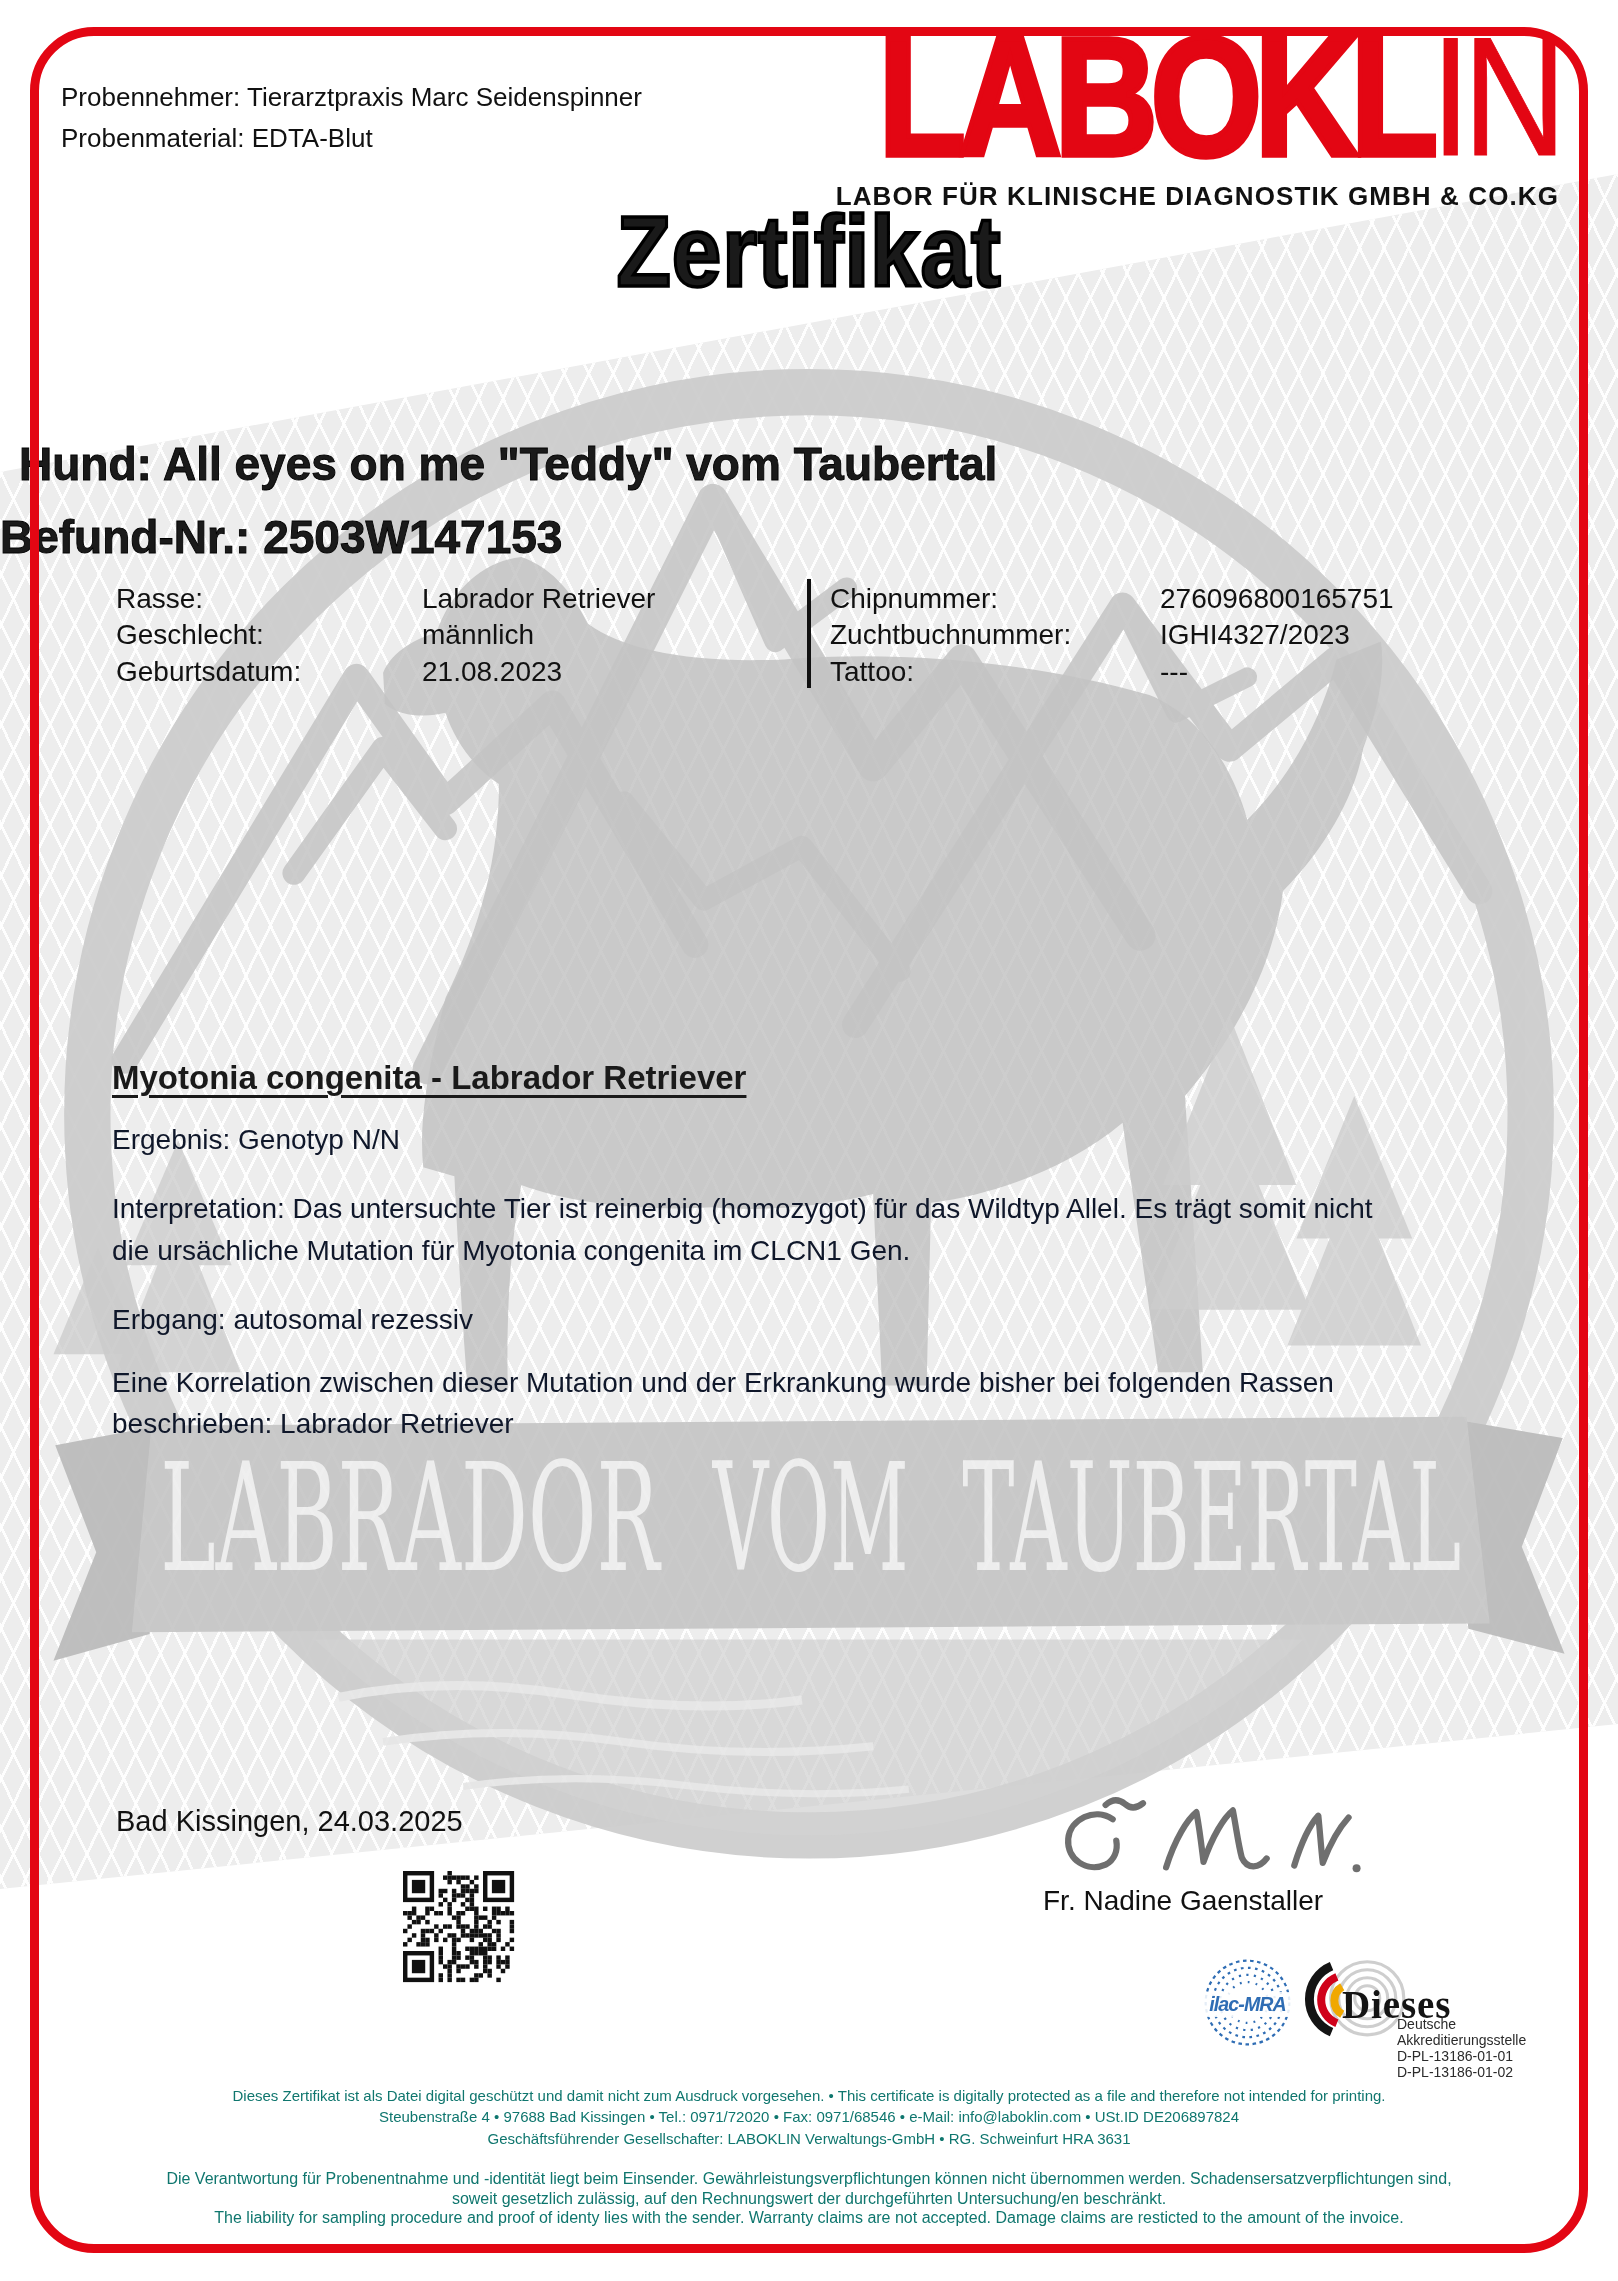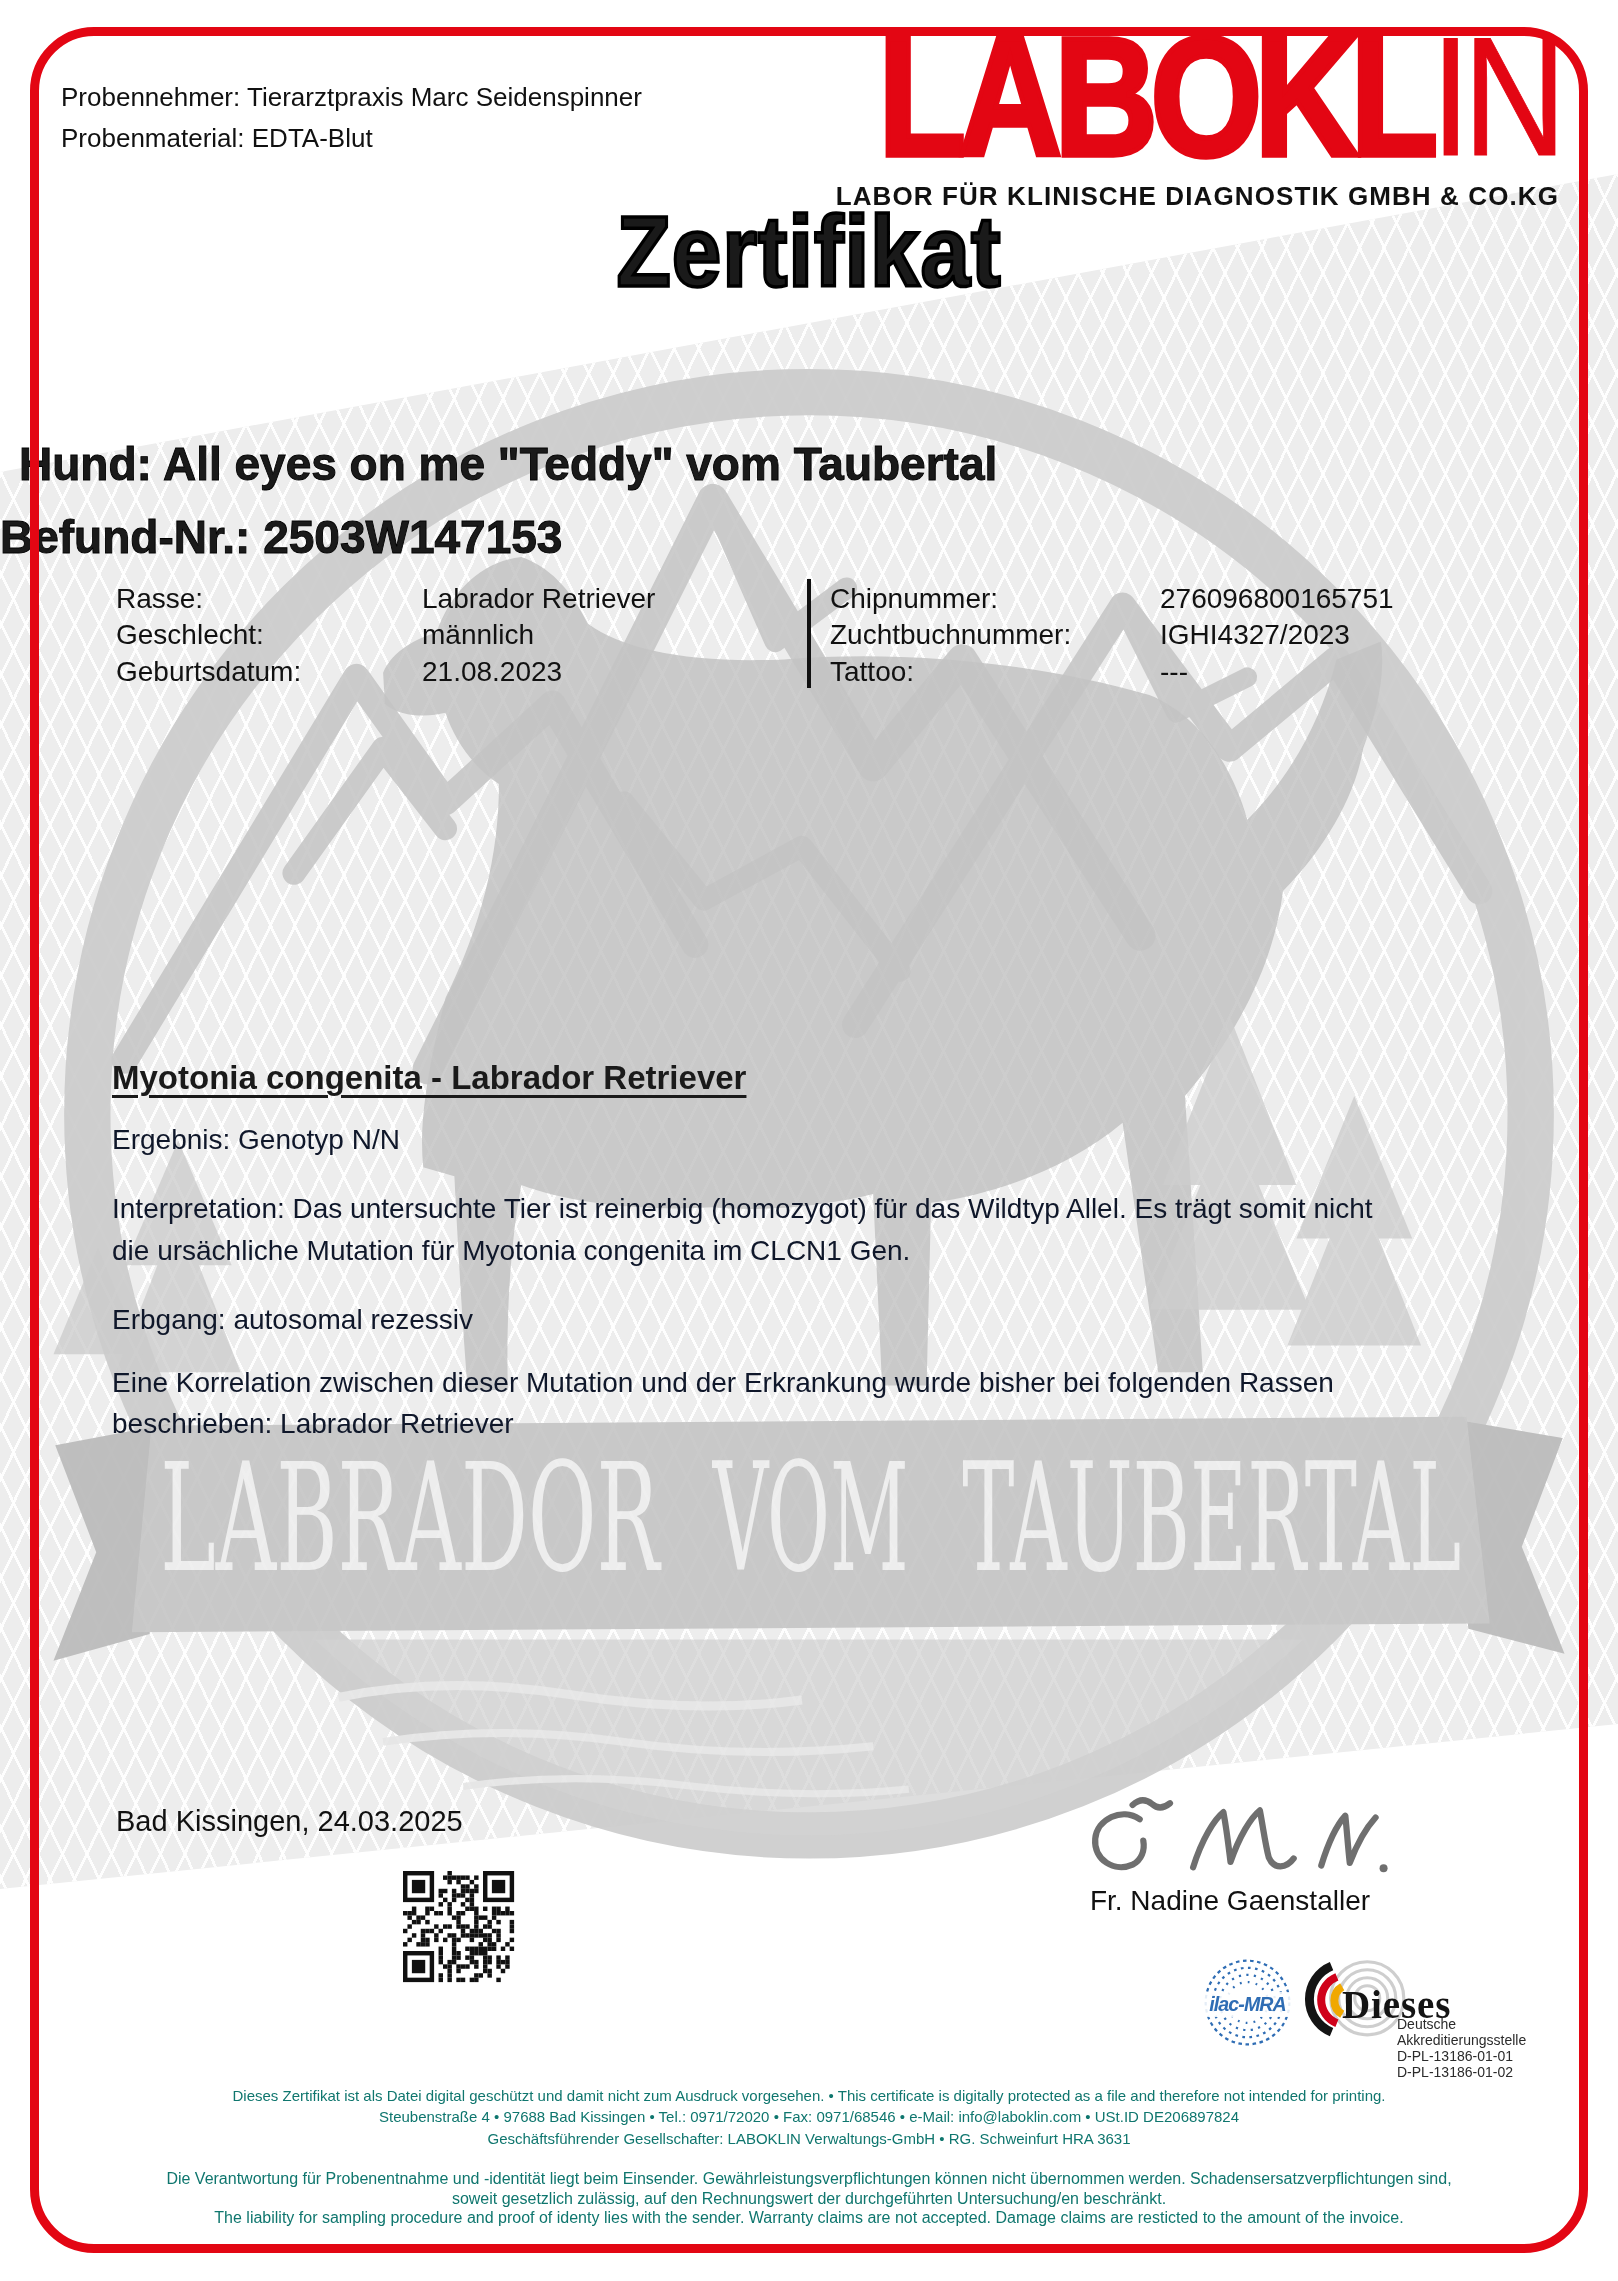--- a/index.html
+++ b/index.html
@@ -33,21 +33,21 @@
   .subject2{left:0;width:100%;top:510px;text-align:left;font-size:46px;font-weight:700;
             -webkit-text-stroke:0.9px #000;}
   .info{top:576px;left:0;width:100%;font-size:28px;line-height:37px;color:#111;}
   .info .row{position:absolute;white-space:nowrap;}
   .vdivider{position:absolute;left:807px;top:579px;width:3.6px;height:109px;background:#111;}
   .res-head{left:112px;top:1059px;font-size:33px;font-weight:700;text-decoration:underline;
             text-underline-offset:6.2px;text-decoration-thickness:2.7px;}
   .body-line{font-size:28px;line-height:42px;color:#0f172a;white-space:nowrap;}
   .place-date{left:116px;top:1805px;font-size:29px;color:#111;}
   .qr{left:403px;top:1871px;width:112px;height:112px;}
-  .sig-block{left:1043px;top:1789px;width:374px;text-align:center;}
+  .sig-block{left:1043px;top:1789px;width:374px;text-align:left;}
   .sig-name{margin-top:3.6px;font-size:28px;color:#111;}
   
   .ilac{left:1203px;top:1957px;width:89px;height:91px;}
   .ilac-text{position:absolute;left:0;top:35px;width:89px;text-align:center;font-size:19.6px;font-weight:700;
              font-style:italic;color:#2f6db4;background:rgba(255,255,255,.88);padding:0.9px 0;letter-spacing:-0.9px;}
   .dakks{left:1303px;top:1959px;}
   .dakks-word{position:absolute;left:39px;top:23px;font-family:"Liberation Serif",serif;font-weight:700;
               font-size:39px;color:#141414;letter-spacing:0.9px;}
   .dakks-lines{position:absolute;left:94px;top:57px;font-size:14px;line-height:16px;color:#2b2b2b;}
   

